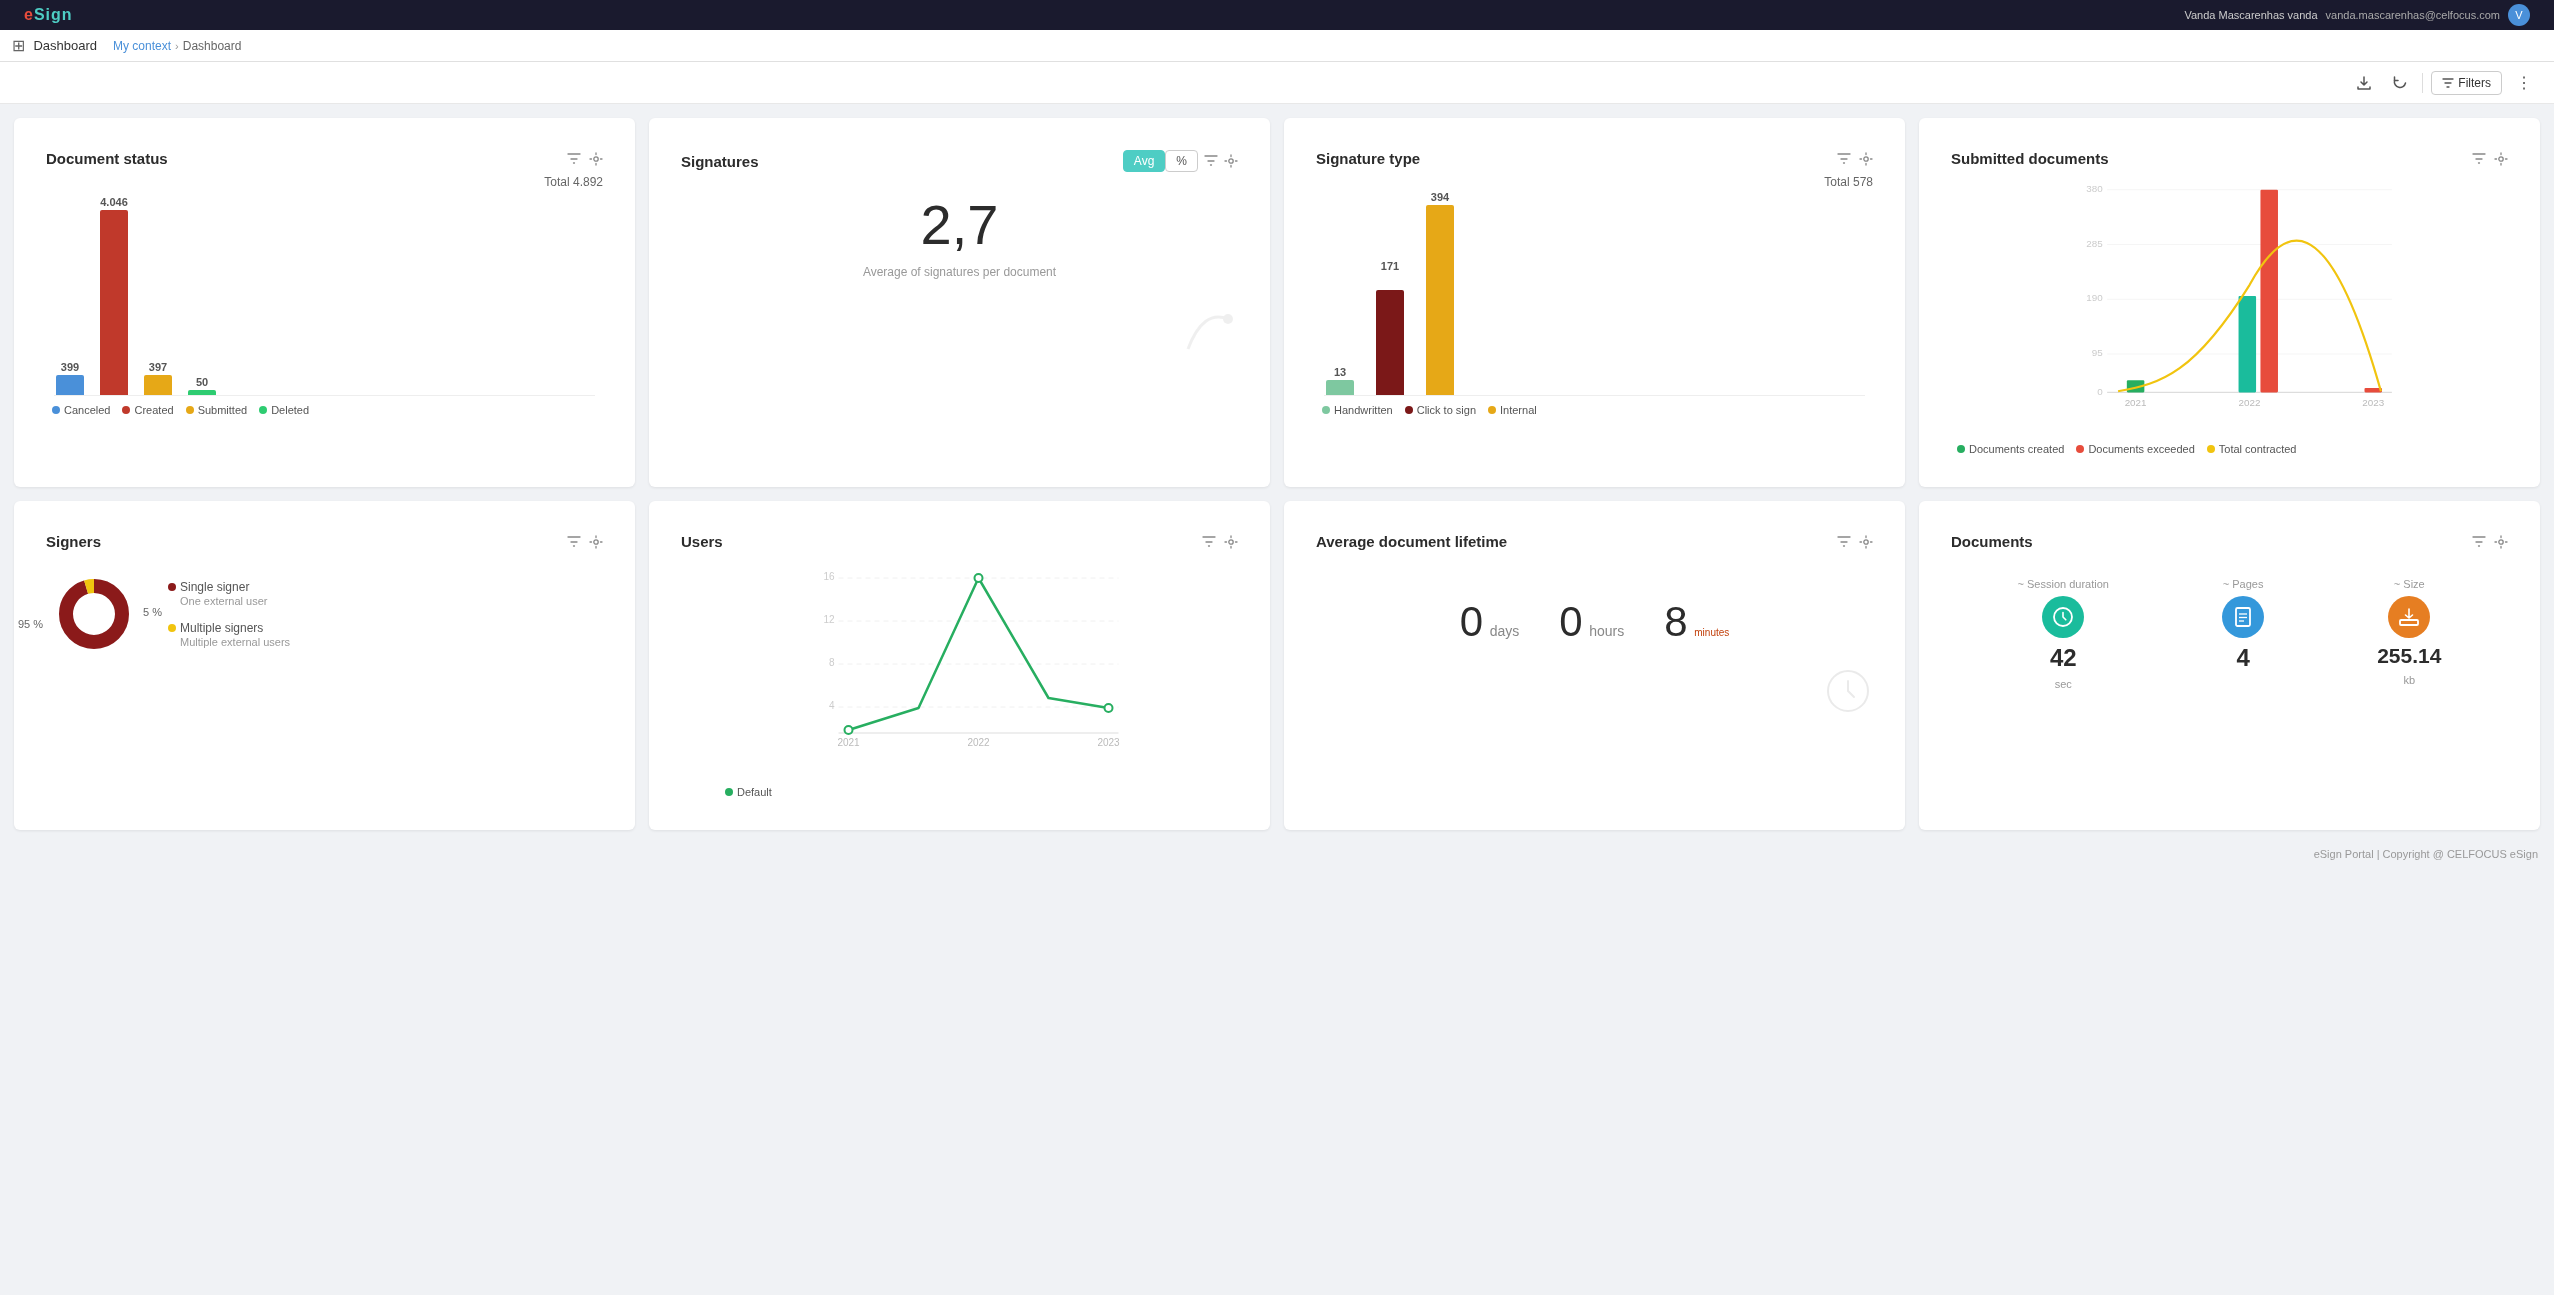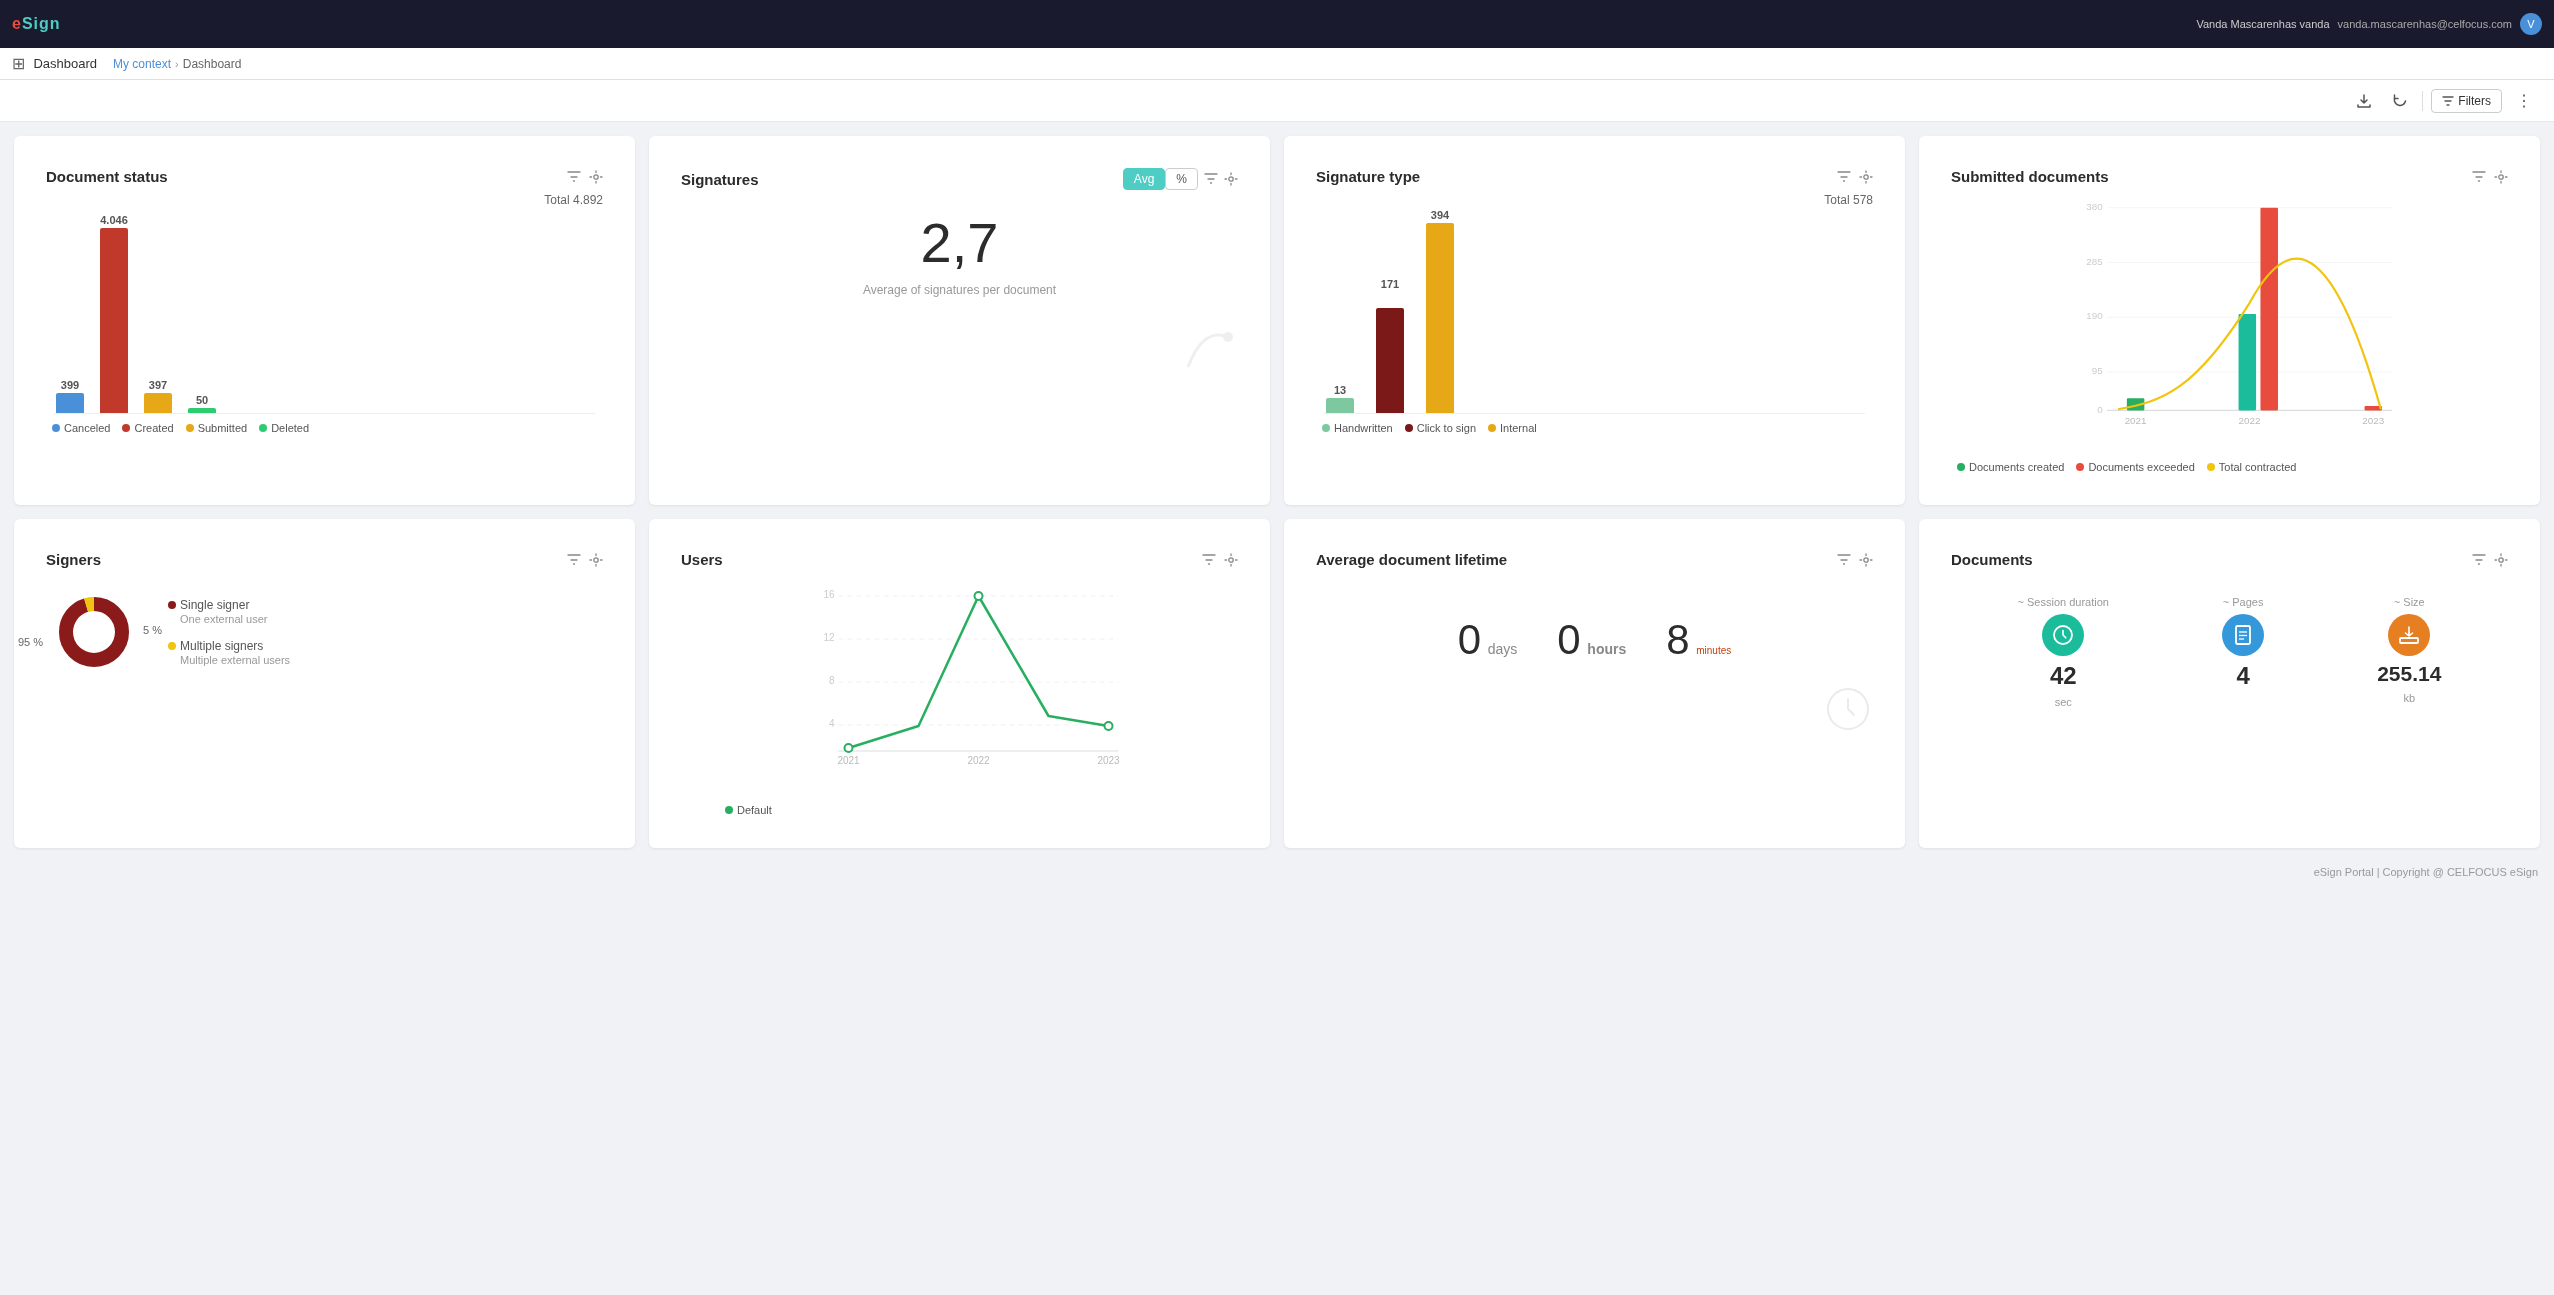--- a/index.html
+++ b/index.html
@@ -1,25 +1,25 @@
 <!DOCTYPE html>
 <html><head>
   <meta charset="utf-8">
   <style>
     * { box-sizing: border-box; margin: 0; padding: 0; }
     body { font-family: 'Segoe UI', Arial, sans-serif; background: #f0f2f5; font-size: 13px; color: #333; }
 
     
     .top-nav {
       background: #1a1a2e;
-      height: 48px;
+      height: 30px;
       display: flex;
       align-items: center;
       justify-content: space-between;
-      padding: 0 12px;
+      padding: 0 24px;
     }
     .logo { color: #4ecdc4; font-size: 16px; font-weight: bold; letter-spacing: 1px; }
     .logo span { color: #e74c3c; }
     .user-info { color: #ccc; font-size: 11px; display: flex; align-items: center; gap: 8px; }
     .user-avatar { width: 22px; height: 22px; border-radius: 50%; background: #4a90d9; display: flex; align-items: center; justify-content: center; color: white; font-size: 11px; }
 
     
     .breadcrumb-bar {
       background: white;
       height: 32px;
@@ -466,21 +466,21 @@
         </button>
       </div>
     </div>
     <div style="display:flex;justify-content:center;gap:40px;align-items:baseline;padding:40px 0 20px;">
       <div style="text-align:center;">
         <span style="font-size:42px;font-weight:300;color:#2c2c2c;">0</span>
         <span style="font-size:14px;color:#888;margin-left:3px;">days</span>
       </div>
       <div style="text-align:center;">
         <span style="font-size:42px;font-weight:300;color:#2c2c2c;">0</span>
-        <span style="font-size:14px;color:#888;margin-left:3px;font-weight:bold;">hours</span>
+        <span style="font-size:14px;color:#888;margin-left:3px;">hours</span>
       </div>
       <div style="text-align:center;">
         <span style="font-size:42px;font-weight:300;color:#2c2c2c;">8</span>
         <span style="font-size:10px;color:#c2410c;margin-left:3px;">minutes</span>
       </div>
     </div>
     <div style="display:flex;justify-content:flex-end;opacity:0.2;">
       <svg width="50" height="50" viewBox="0 0 50 50" fill="none">
           <circle cx="25" cy="25" r="20" stroke="#999" stroke-width="2"></circle>
           <path d="M25 15v10l6 6" stroke="#999" stroke-width="2" stroke-linecap="round"></path>

